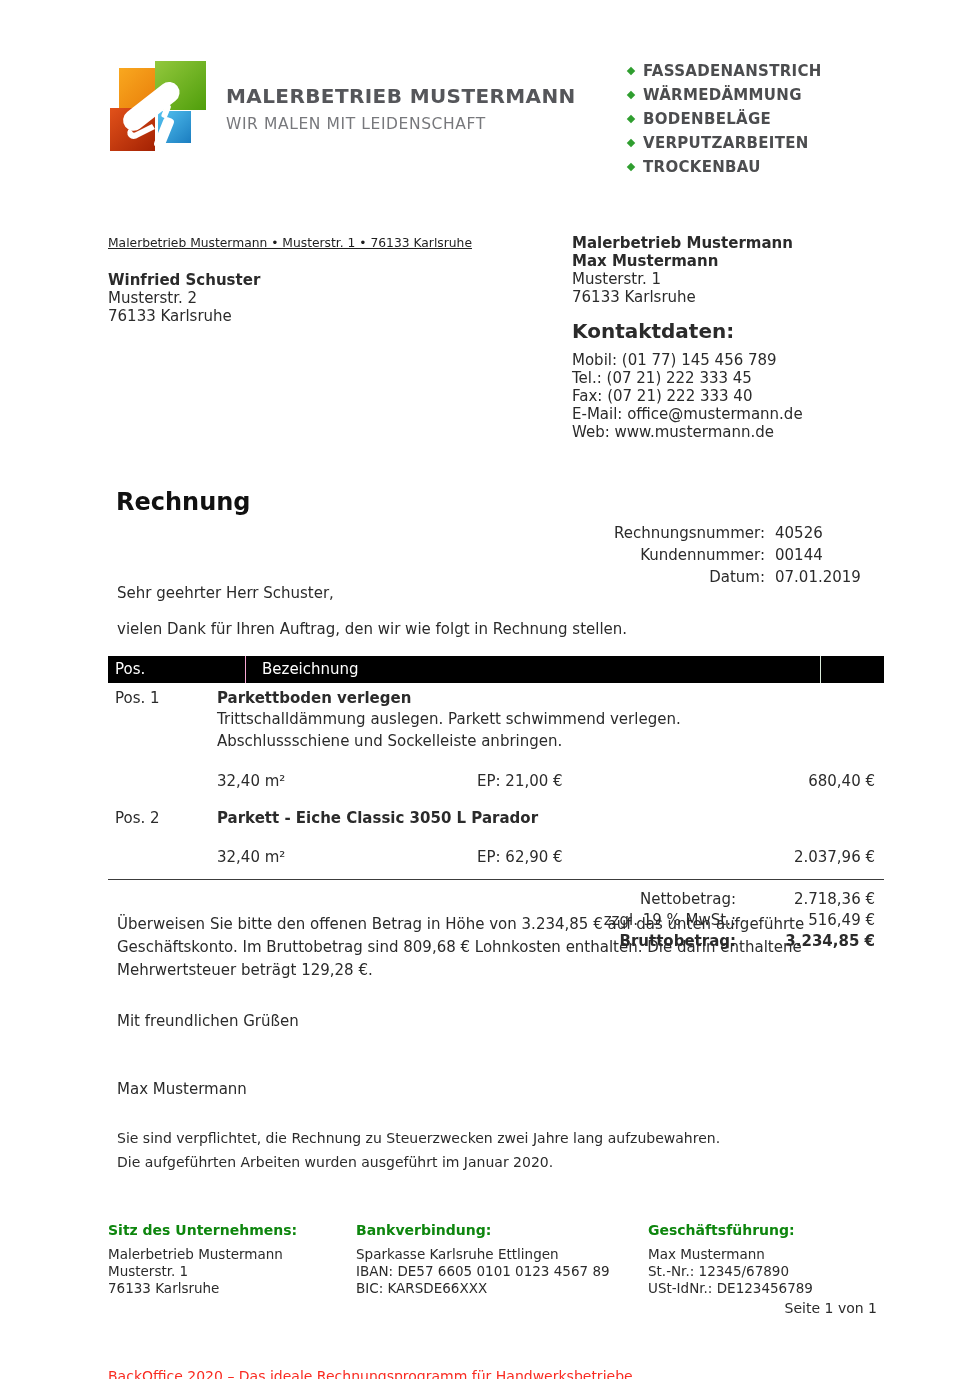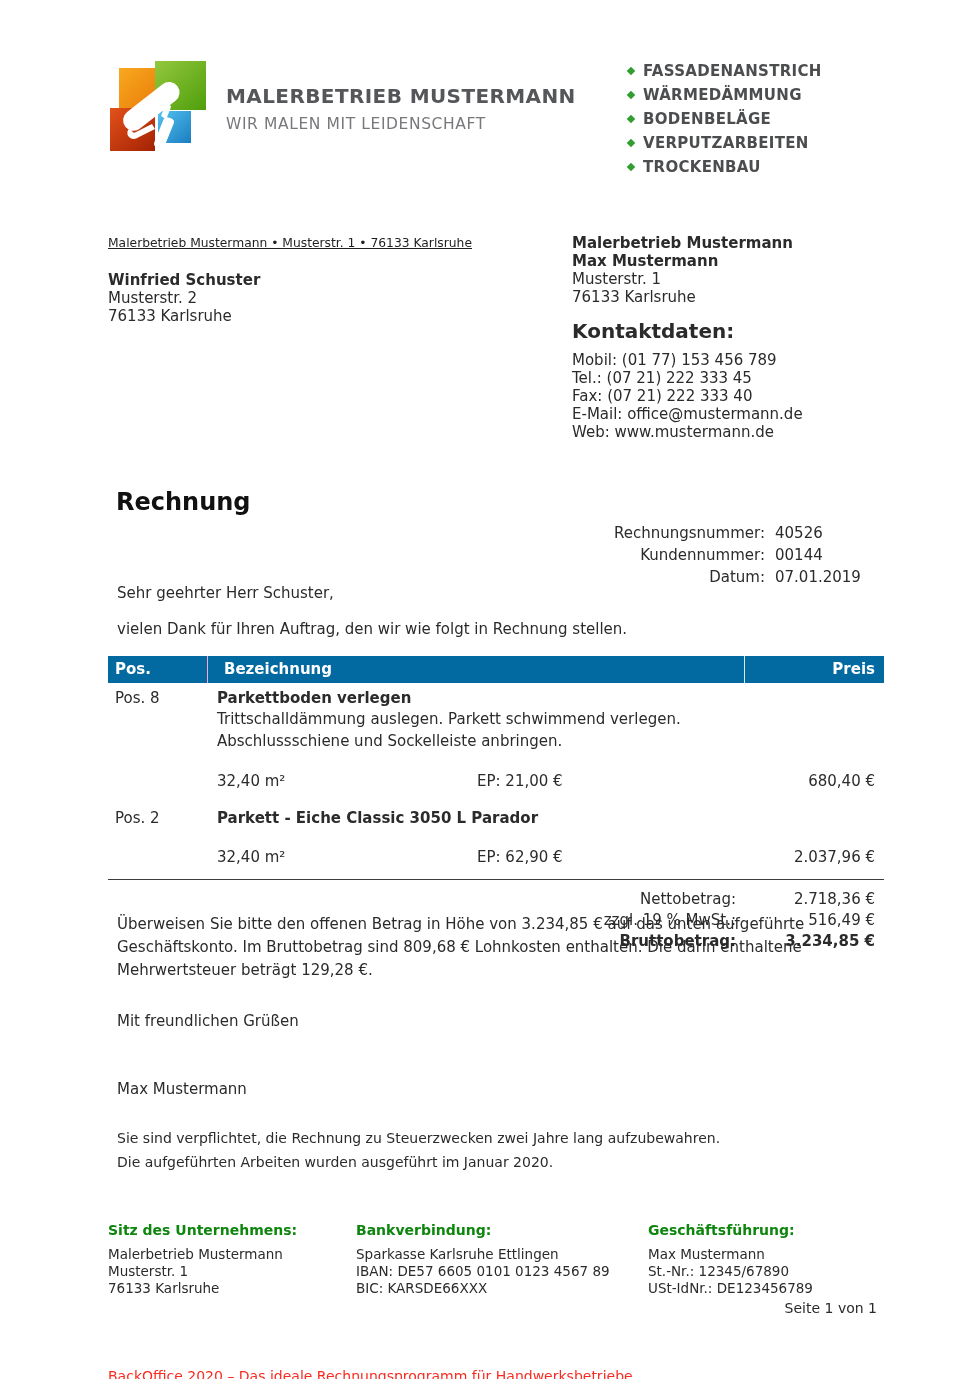--- a/index.html
+++ b/index.html
@@ -37,21 +37,21 @@
   .invoice-title { left:116px; top:488px; font-size:24px; font-weight:bold; color:#111; }
   .meta { left:560px; top:524px; width:315px; display:grid; grid-template-columns:1fr 100px; column-gap:10px; row-gap:4px; }
   .meta-label { text-align:right; }
   .meta-value { text-align:left; }
 
   .salutation { left:117px; top:584px; }
   .intro-line { left:117px; top:620px; }
 
   
   .items { left:108px; top:656px; width:776px; }
-  .t-head { display:grid; grid-template-columns:99px 537px 140px; background:#0369a1; color:#ffffff; font-weight:bold; height:27px; line-height:27px; }
+  .t-head { display:grid; grid-template-columns:99px 537px 140px; background:#000000; color:#ffffff; font-weight:normal; height:27px; line-height:27px;gap:38px; }
   .th-pos { padding-left:7px; }
   .th-desc { padding-left:16px; border-left:1px solid #f9a8d4; }
   .th-price { text-align:right; padding-right:9px; border-left:1px solid #dcecdc; }
 
   .t-row { display:grid; grid-template-columns:99px 537px 140px; }
   .cell-pos { padding:6px 0 0 7px; }
   .cell-mid { padding:6px 0 0 10px; }
   .row-title { font-weight:bold; line-height:19px; }
   .row-desc { white-space:pre-line; line-height:22px; }
   .row-amounts { display:grid; grid-template-columns:260px 1fr; margin-top:20px; padding-bottom:13px; }
@@ -163,21 +163,21 @@
     <div class="company-name pre">Malerbetrieb Mustermann
 Max Mustermann</div>
     <div class="pre">Musterstr. 1
 76133 Karlsruhe</div>
   </div>
 
   <div class="abs contact">
     <div class="contact-heading">Kontaktdaten:</div>
     <div class="contact-lines">
 
-        <div class="contact-line">Mobil: (01 77) 153 456 789</div>
+        <div class="contact-line">Mobil: (01 77) 145 456 789</div>
 
         <div class="contact-line">Tel.: (07 21) 222 333 45</div>
 
         <div class="contact-line">Fax: (07 21) 222 333 40</div>
 
         <div class="contact-line">E-Mail: office@mustermann.de</div>
 
         <div class="contact-line">Web: www.mustermann.de</div>
 
     </div>
@@ -203,21 +203,21 @@
   <div class="abs items">
     <div class="t-head">
       <div class="th-pos">Pos.</div>
       <div class="th-desc">Bezeichnung</div>
       <div class="th-price">Preis</div>
     </div>
 
     <div>
 
         <div class="t-row">
-          <div class="cell-pos">Pos. 8</div>
+          <div class="cell-pos">Pos. 1</div>
           <div class="cell-mid">
             <div class="row-title">Parkettboden verlegen</div>
             <div class="row-desc">Trittschalldämmung auslegen. Parkett schwimmend verlegen.
 Abschlussschiene und Sockelleiste anbringen.</div>
             <div class="row-amounts">
               <div>32,40 m²</div>
               <div>EP: 21,00 €</div>
             </div>
           </div>
           <div class="cell-price">680,40 €</div>

